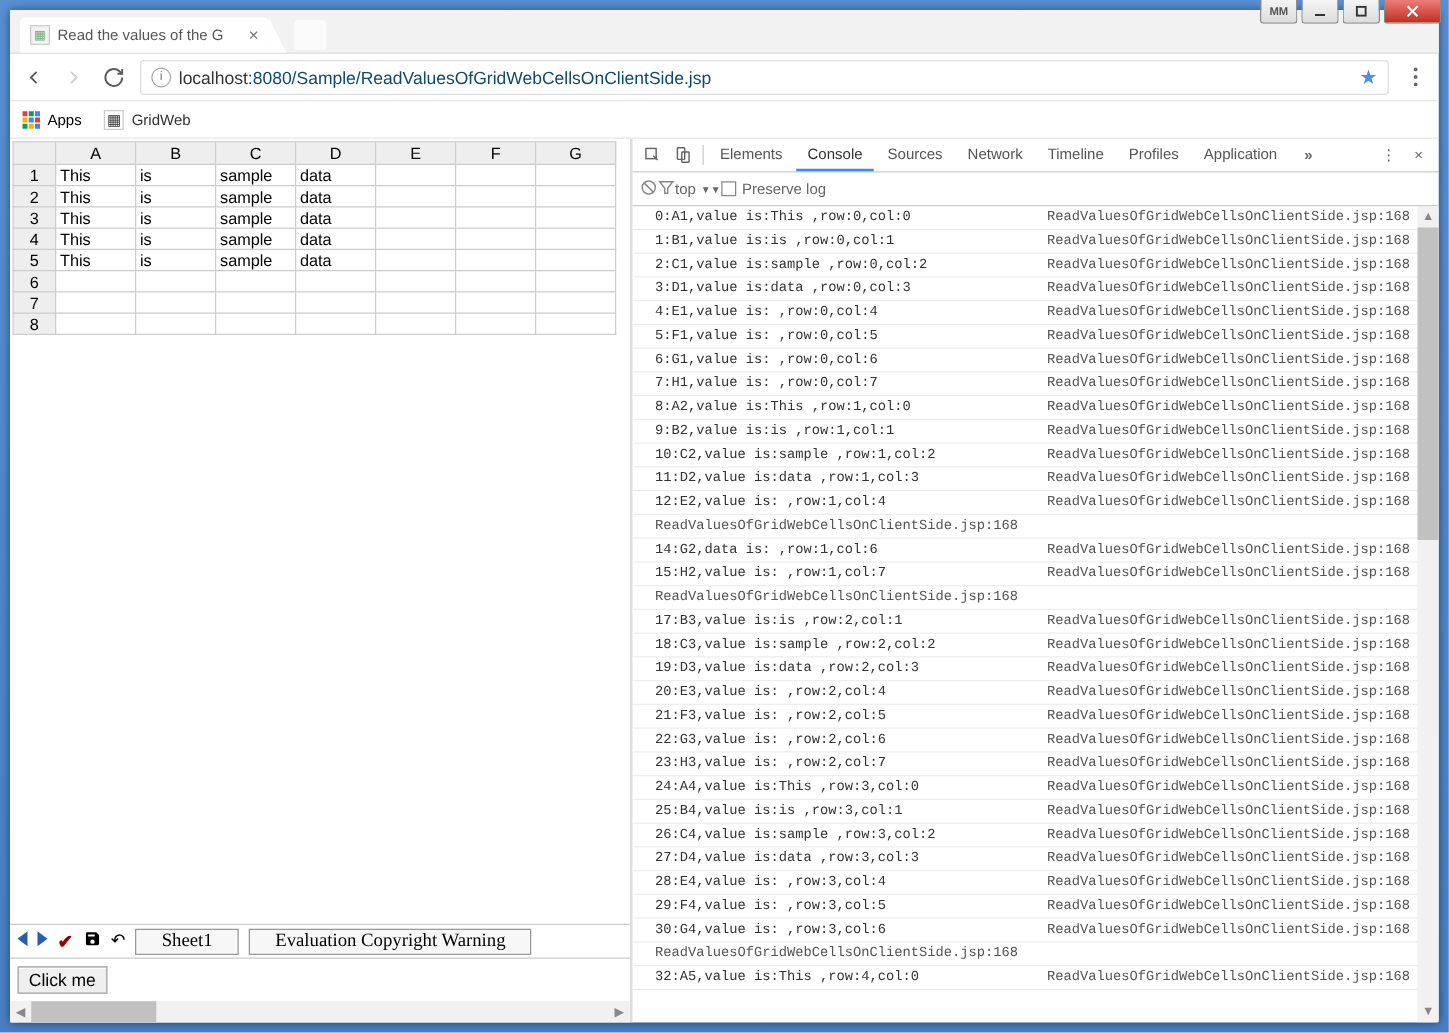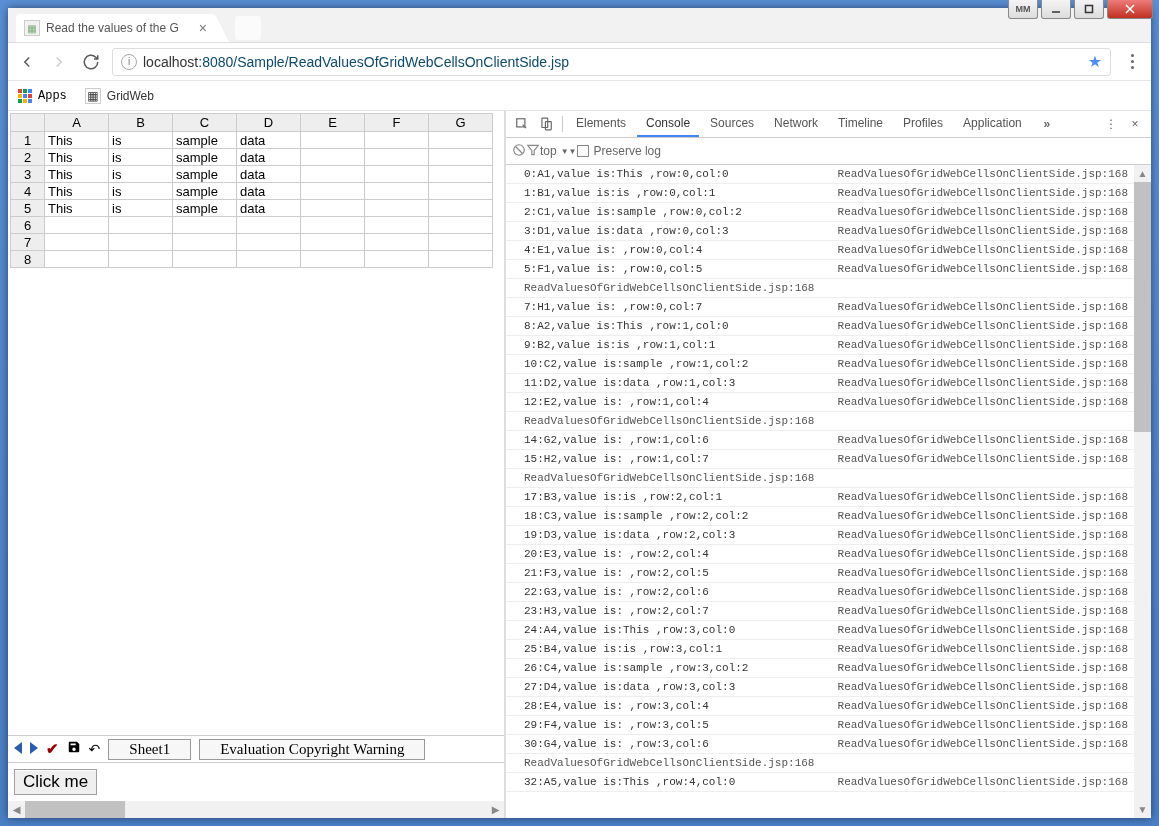--- a/index.html
+++ b/index.html
@@ -135,21 +135,21 @@
   
   .bookmarks {
     height: 30px;
     display: flex;
     align-items: center;
     padding: 0 10px;
     gap: 18px;
     border-bottom: 1px solid #e5e5e5;
     font-size: 12px;
   }
-  .bookmarks .apps { display:flex; align-items:center; gap:6px; cursor:pointer;font-family:Liberation Mono, monospace;}
+  .bookmarks .apps { display:flex; align-items:center; gap:6px; cursor:pointer;}
   .bookmarks .apps .grid9 {
     width:14px; height:14px; display:grid; grid-template-columns:repeat(3,1fr); grid-template-rows:repeat(3,1fr); gap:1px;
   }
   .bookmarks .apps .grid9 span:nth-child(1){background:#db4437;}
   .bookmarks .apps .grid9 span:nth-child(2){background:#0f9d58;}
   .bookmarks .apps .grid9 span:nth-child(3){background:#4285f4;}
   .bookmarks .apps .grid9 span:nth-child(4){background:#f4b400;}
   .bookmarks .apps .grid9 span:nth-child(5){background:#4285f4;}
   .bookmarks .apps .grid9 span:nth-child(6){background:#db4437;}
   .bookmarks .apps .grid9 span:nth-child(7){background:#0f9d58;}
@@ -224,21 +224,21 @@
     border:1px solid #999;
     padding: 1px 20px;
     background:#f7f7f7;
     cursor:pointer;
   }
   .clickme-wrap { padding: 6px;}
   .clickme {
     border: 1px solid #a0a0a0;
     background: #efefef;
     padding: 2px 8px;
-    font-size: 17px;
+    font-size: 14px;
     cursor:pointer;
     box-shadow: inset 0 1px 0 #fff;
   }
   .hscroll {
     margin-top:auto;
     height: 17px;
     background: #f1f1f1;
     display:flex;
   }
   .hscroll .track{ flex:1; background:#f1f1f1;}
@@ -596,20 +596,21 @@
             </div>
             <div class="row">
               <span class="msg">4:E1,value is: ,row:0,col:4</span>
               <span class="src">ReadValuesOfGridWebCellsOnClientSide.jsp:168</span>
             </div>
             <div class="row">
               <span class="msg">5:F1,value is: ,row:0,col:5</span>
               <span class="src">ReadValuesOfGridWebCellsOnClientSide.jsp:168</span>
             </div>
             <div class="row">
+              <span class="msg">6:G1,value is: ,row:0,col:6</span>
               <span class="src">ReadValuesOfGridWebCellsOnClientSide.jsp:168</span>
             </div>
             <div class="row">
               <span class="msg">7:H1,value is: ,row:0,col:7</span>
               <span class="src">ReadValuesOfGridWebCellsOnClientSide.jsp:168</span>
             </div>
             <div class="row">
               <span class="msg">8:A2,value is:This ,row:1,col:0</span>
               <span class="src">ReadValuesOfGridWebCellsOnClientSide.jsp:168</span>
             </div>
@@ -626,21 +627,21 @@
               <span class="src">ReadValuesOfGridWebCellsOnClientSide.jsp:168</span>
             </div>
             <div class="row">
               <span class="msg">12:E2,value is: ,row:1,col:4</span>
               <span class="src">ReadValuesOfGridWebCellsOnClientSide.jsp:168</span>
             </div>
             <div class="row">
               <span class="src">ReadValuesOfGridWebCellsOnClientSide.jsp:168</span>
             </div>
             <div class="row">
-              <span class="msg">14:G2,value is: ,row:1,col:6</span>
+              <span class="msg">14:G2,data is: ,row:1,col:6</span>
               <span class="src">ReadValuesOfGridWebCellsOnClientSide.jsp:168</span>
             </div>
             <div class="row">
               <span class="msg">15:H2,value is: ,row:1,col:7</span>
               <span class="src">ReadValuesOfGridWebCellsOnClientSide.jsp:168</span>
             </div>
             <div class="row">
               <span class="src">ReadValuesOfGridWebCellsOnClientSide.jsp:168</span>
             </div>
             <div class="row">

